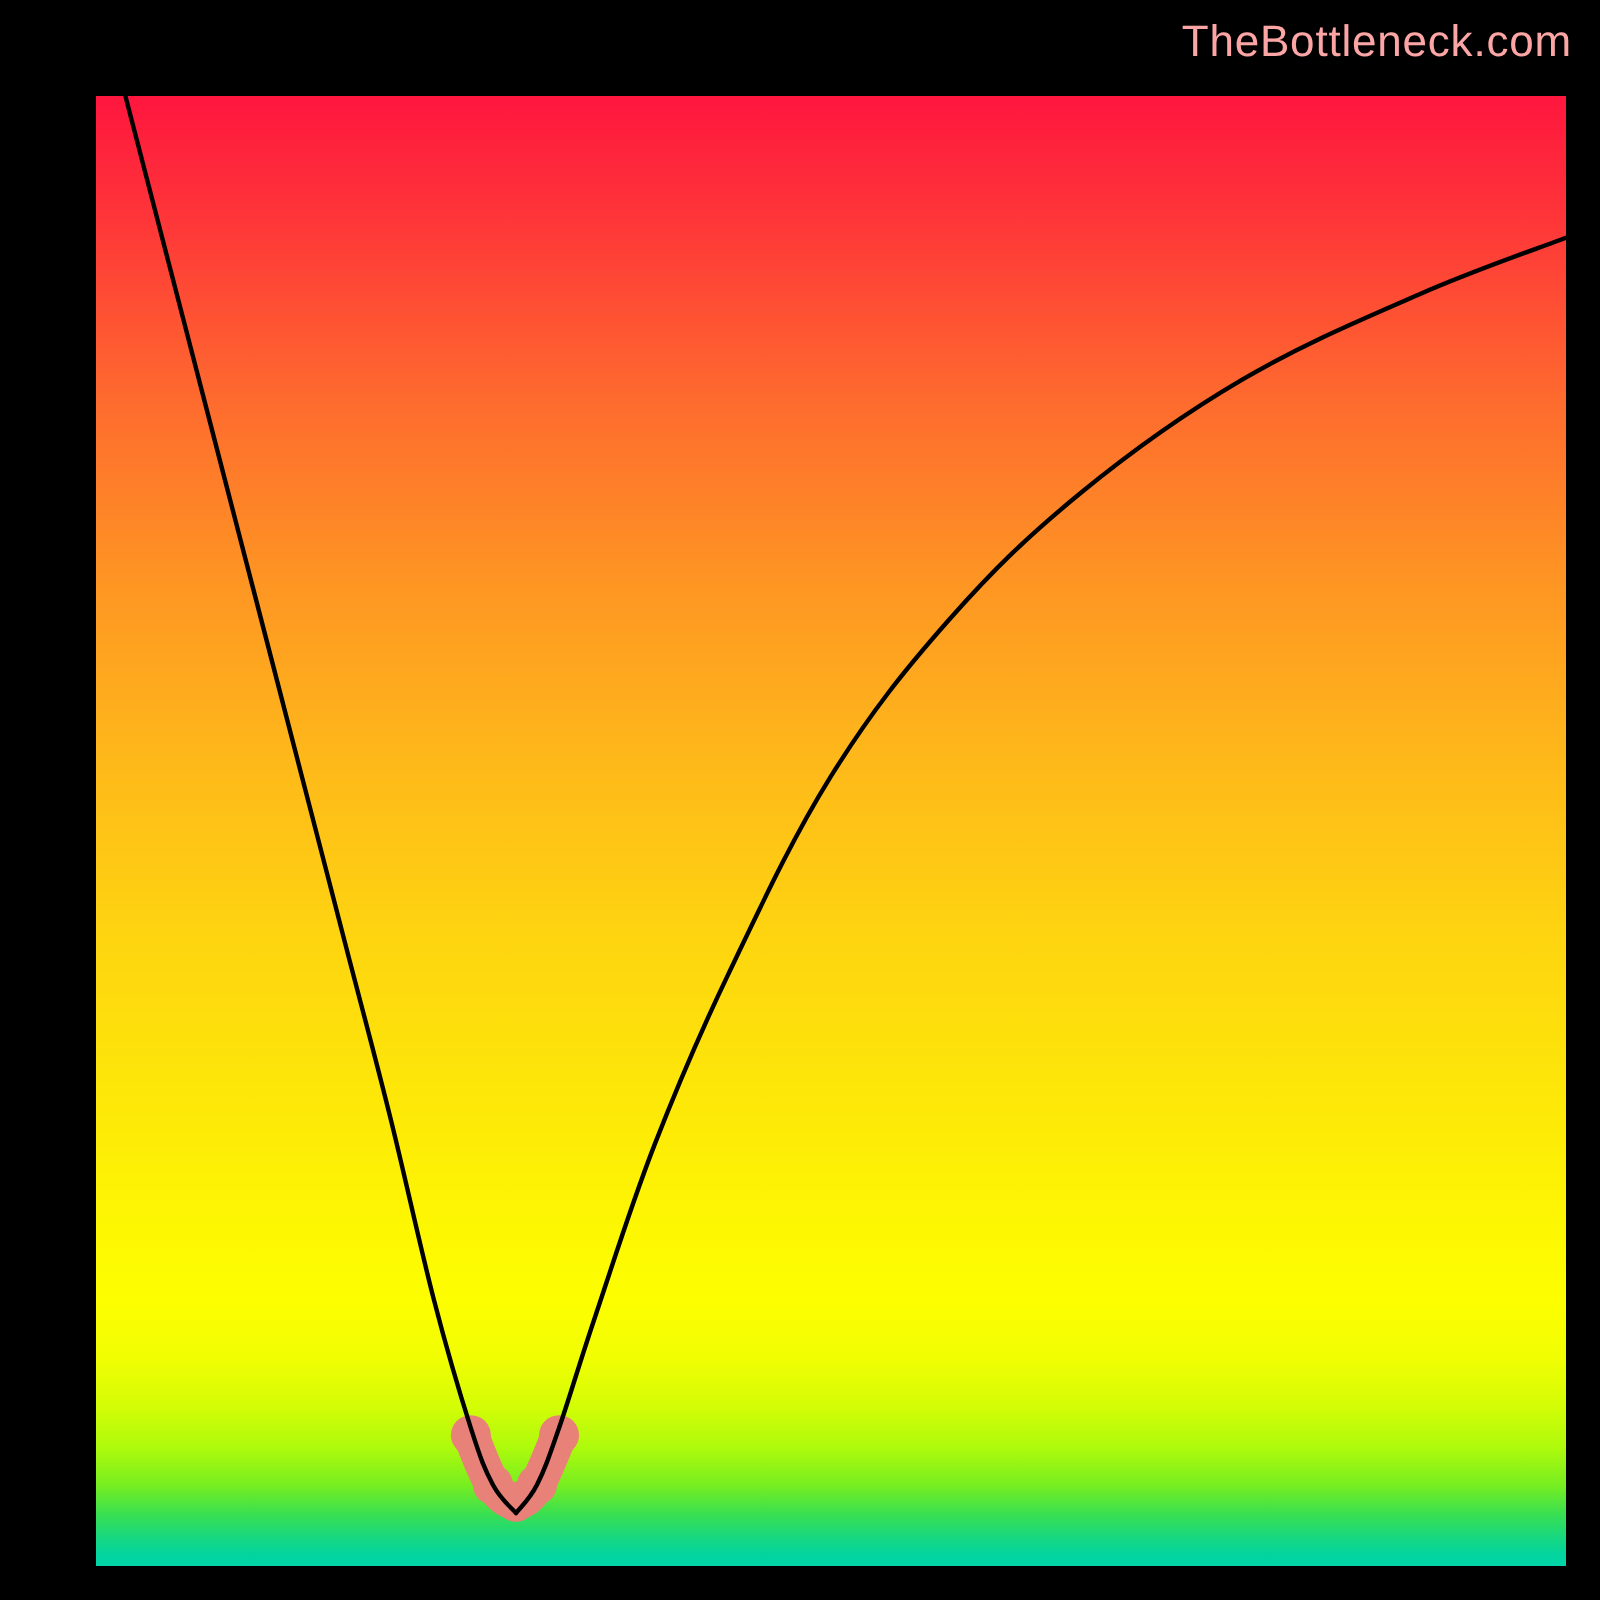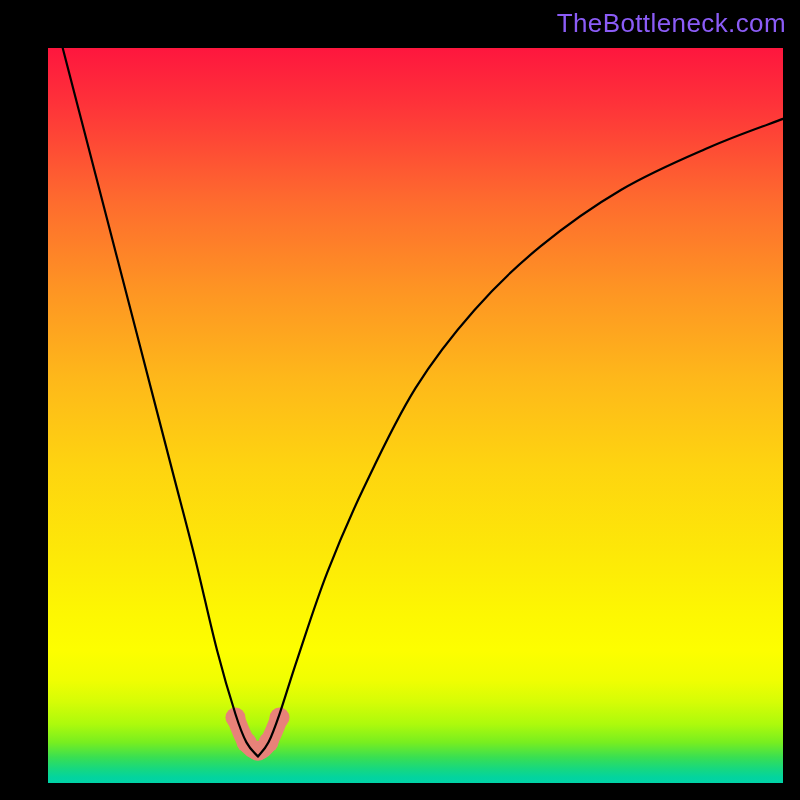--- a/index.html
+++ b/index.html
@@ -42,22 +42,22 @@
       #39df52 96.5%,
       #18d87e 98%,
       #03d49e 99.2%,
       #00d3a7 100%
     );
   }
   .attribution {
     position: absolute;
     top: 8px;
     right: 14px;
-    color: #8b5cf6;
-    font-size: 26px;
+    color: #fca5a5;
+    font-size: 22px;
     font-weight: 500;
     letter-spacing: 0.4px;
     z-index: 5;
   }
   .plot-svg {
     position: absolute;
     left: 0;
     top: 0;
     width: 800px;
     height: 800px;

